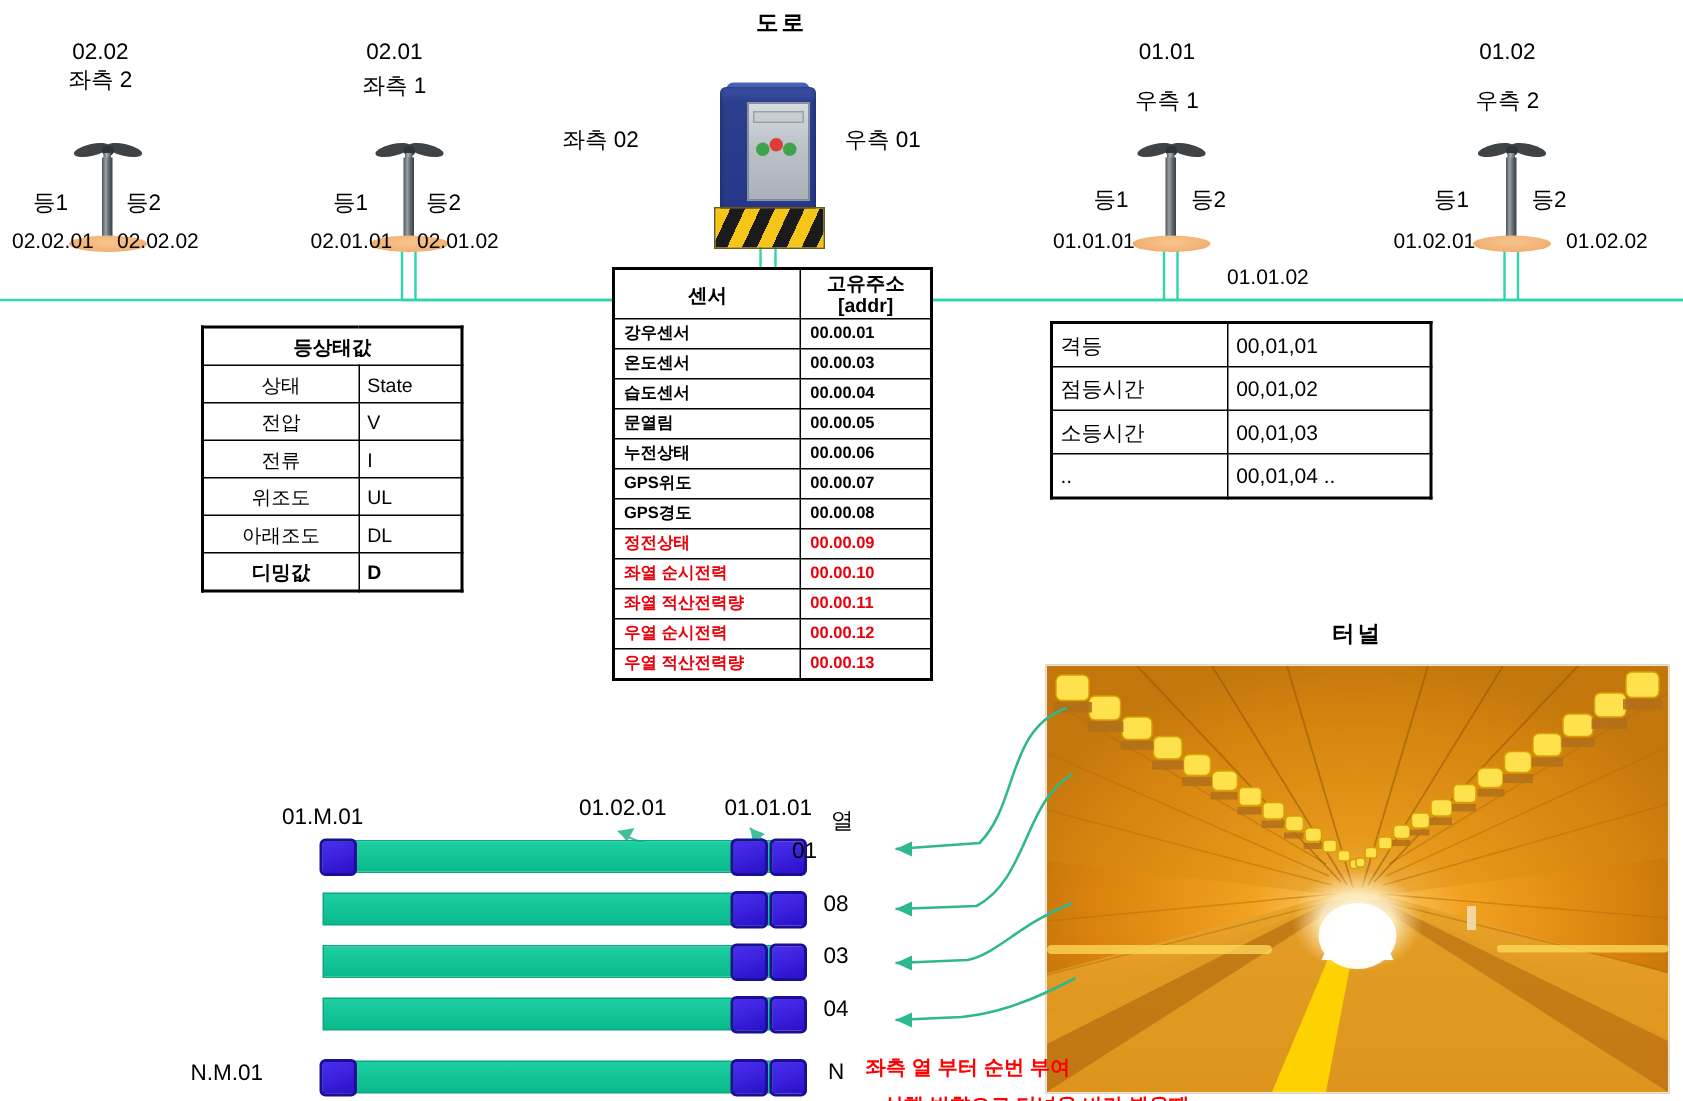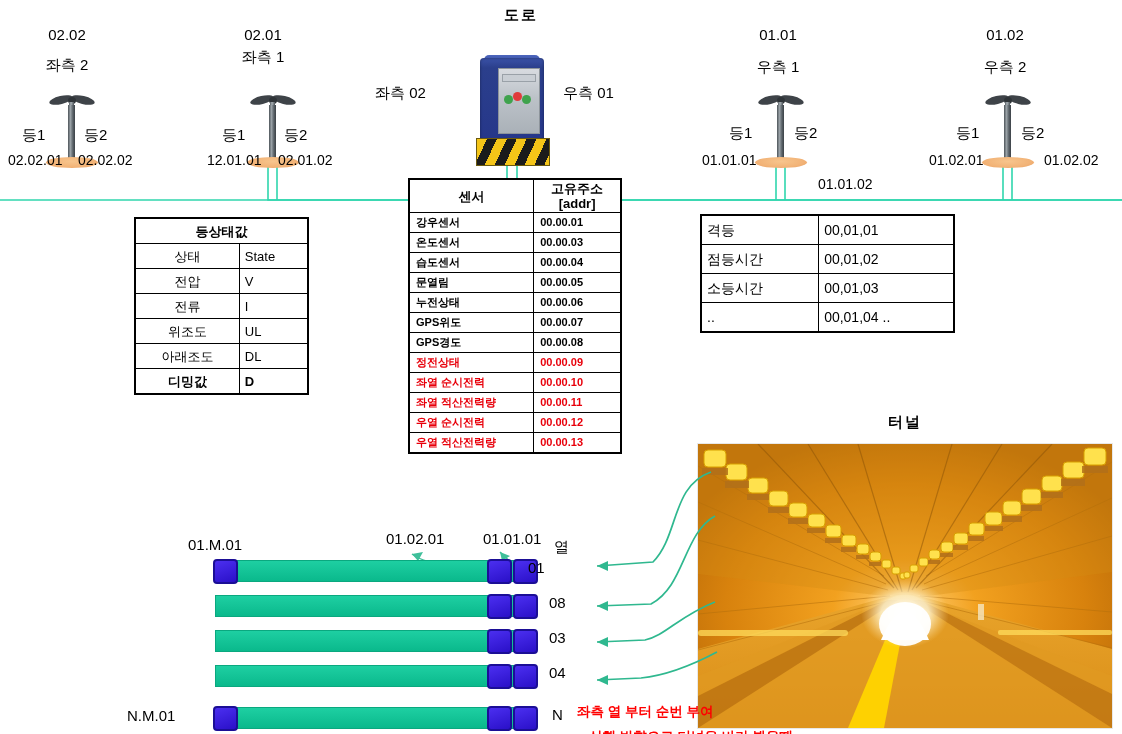--- a/index.html
+++ b/index.html
@@ -97,21 +97,21 @@
     <path d="M517,0 L517,70"></path>
     <path d="M776,15 L776,50"></path>
     <path d="M785,15 L785,50"></path>
     <path d="M1003,15 L1003,50"></path>
     <path d="M1012,15 L1012,50"></path>
     <path d="M0,50 L1122,50"></path>
   </g>
 </svg>
 
 <div class="abs ctr lbl" style="left:22px;top:26px;width:90px;">02.02</div>
-<div class="abs ctr lbl" style="left:22px;top:56px;width:90px;">좌측 2</div>
+<div class="abs ctr lbl" style="left:22px;top:44px;width:90px;">좌측 2</div>
 <div class="pole" style="left:37px;top:90px;">
   <span class="armL"></span>
   <span class="armR"></span>
   <span class="knob"></span>
   <span class="mast2"></span>
   <span class="mast"></span>
   <span class="base"></span>
 </div>
 <div class="abs lbl" style="left:22px;top:126px;">등1</div>
 <div class="abs lbl" style="left:84px;top:126px;">등2</div>
@@ -123,21 +123,21 @@
 <div class="pole" style="left:238px;top:90px;">
   <span class="armL"></span>
   <span class="armR"></span>
   <span class="knob"></span>
   <span class="mast2"></span>
   <span class="mast"></span>
   <span class="base"></span>
 </div>
 <div class="abs lbl" style="left:222px;top:126px;">등1</div>
 <div class="abs lbl" style="left:284px;top:126px;">등2</div>
-<div class="abs lbl-addr" style="left:207px;top:152px;">12.01.01</div>
+<div class="abs lbl-addr" style="left:207px;top:152px;">02.01.01</div>
 <div class="abs lbl-addr" style="left:278px;top:152px;">02.01.02</div>
 
 <div class="abs lbl" style="left:375px;top:84px;">좌측 02</div>
 <div class="abs lbl" style="left:563px;top:84px;">우측 01</div>
 <div class="cab" style="left:476px;top:58px;">
   <span class="top"></span>
   <span class="body"></span>
   <span class="door"></span>
   <span class="slot"></span>
   <span class="mark">

